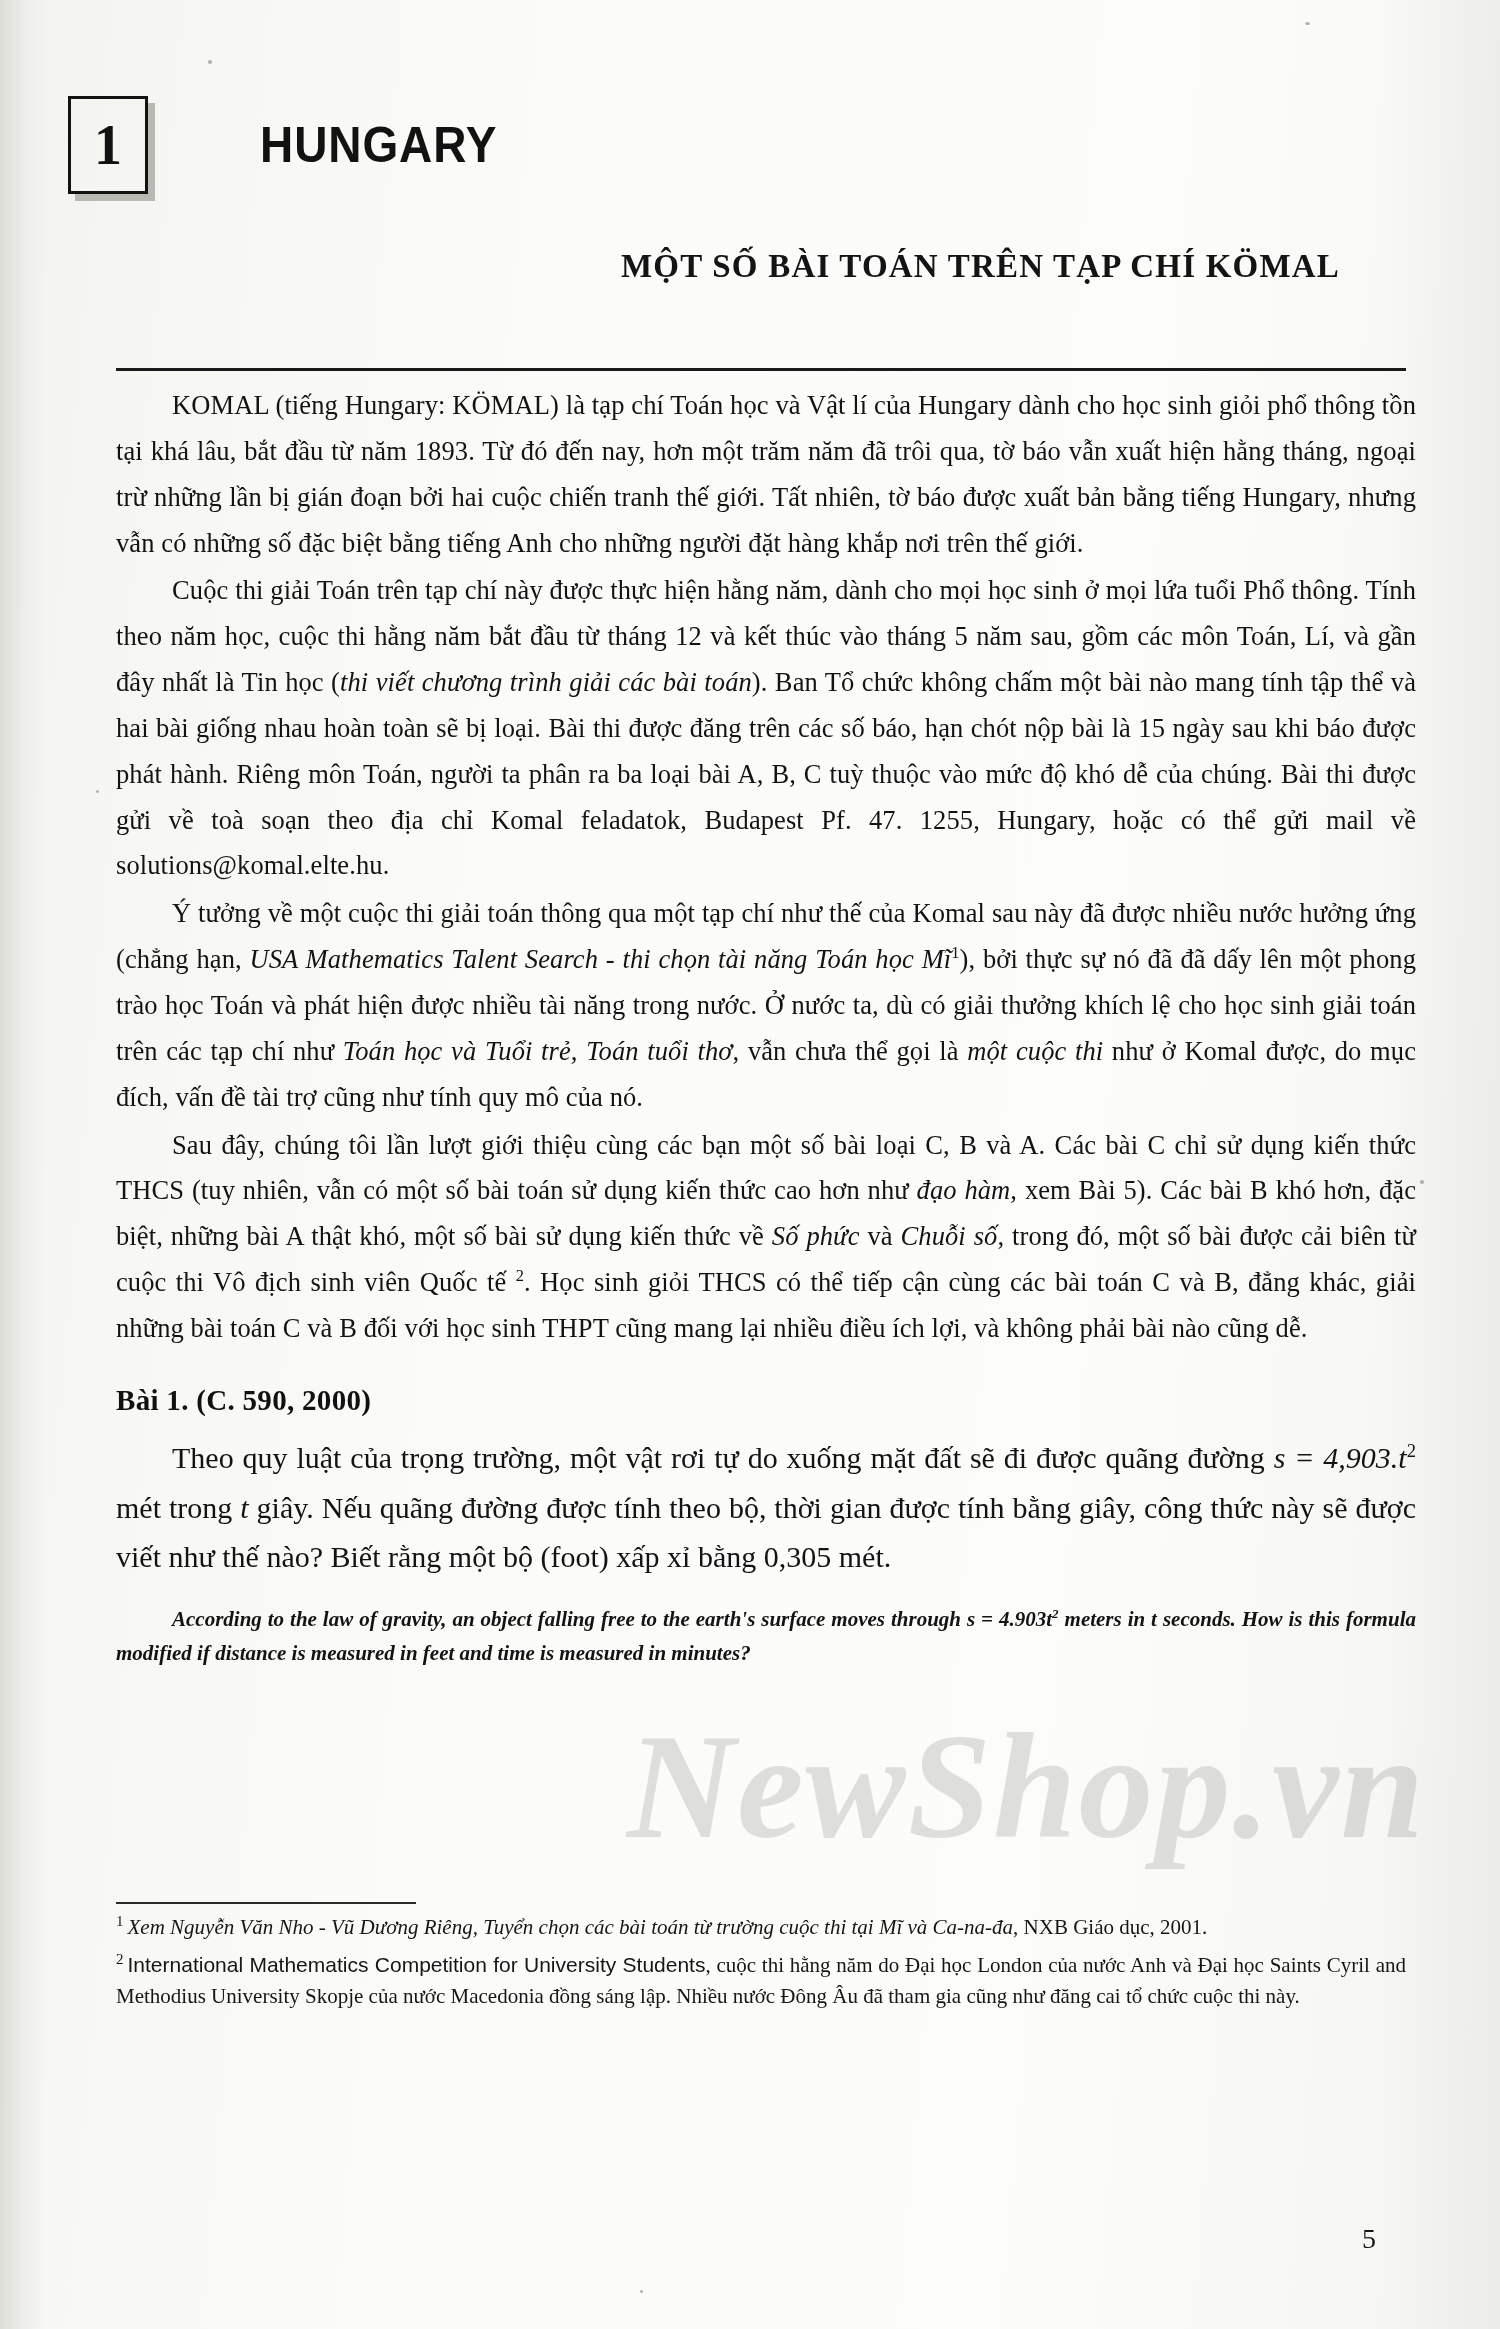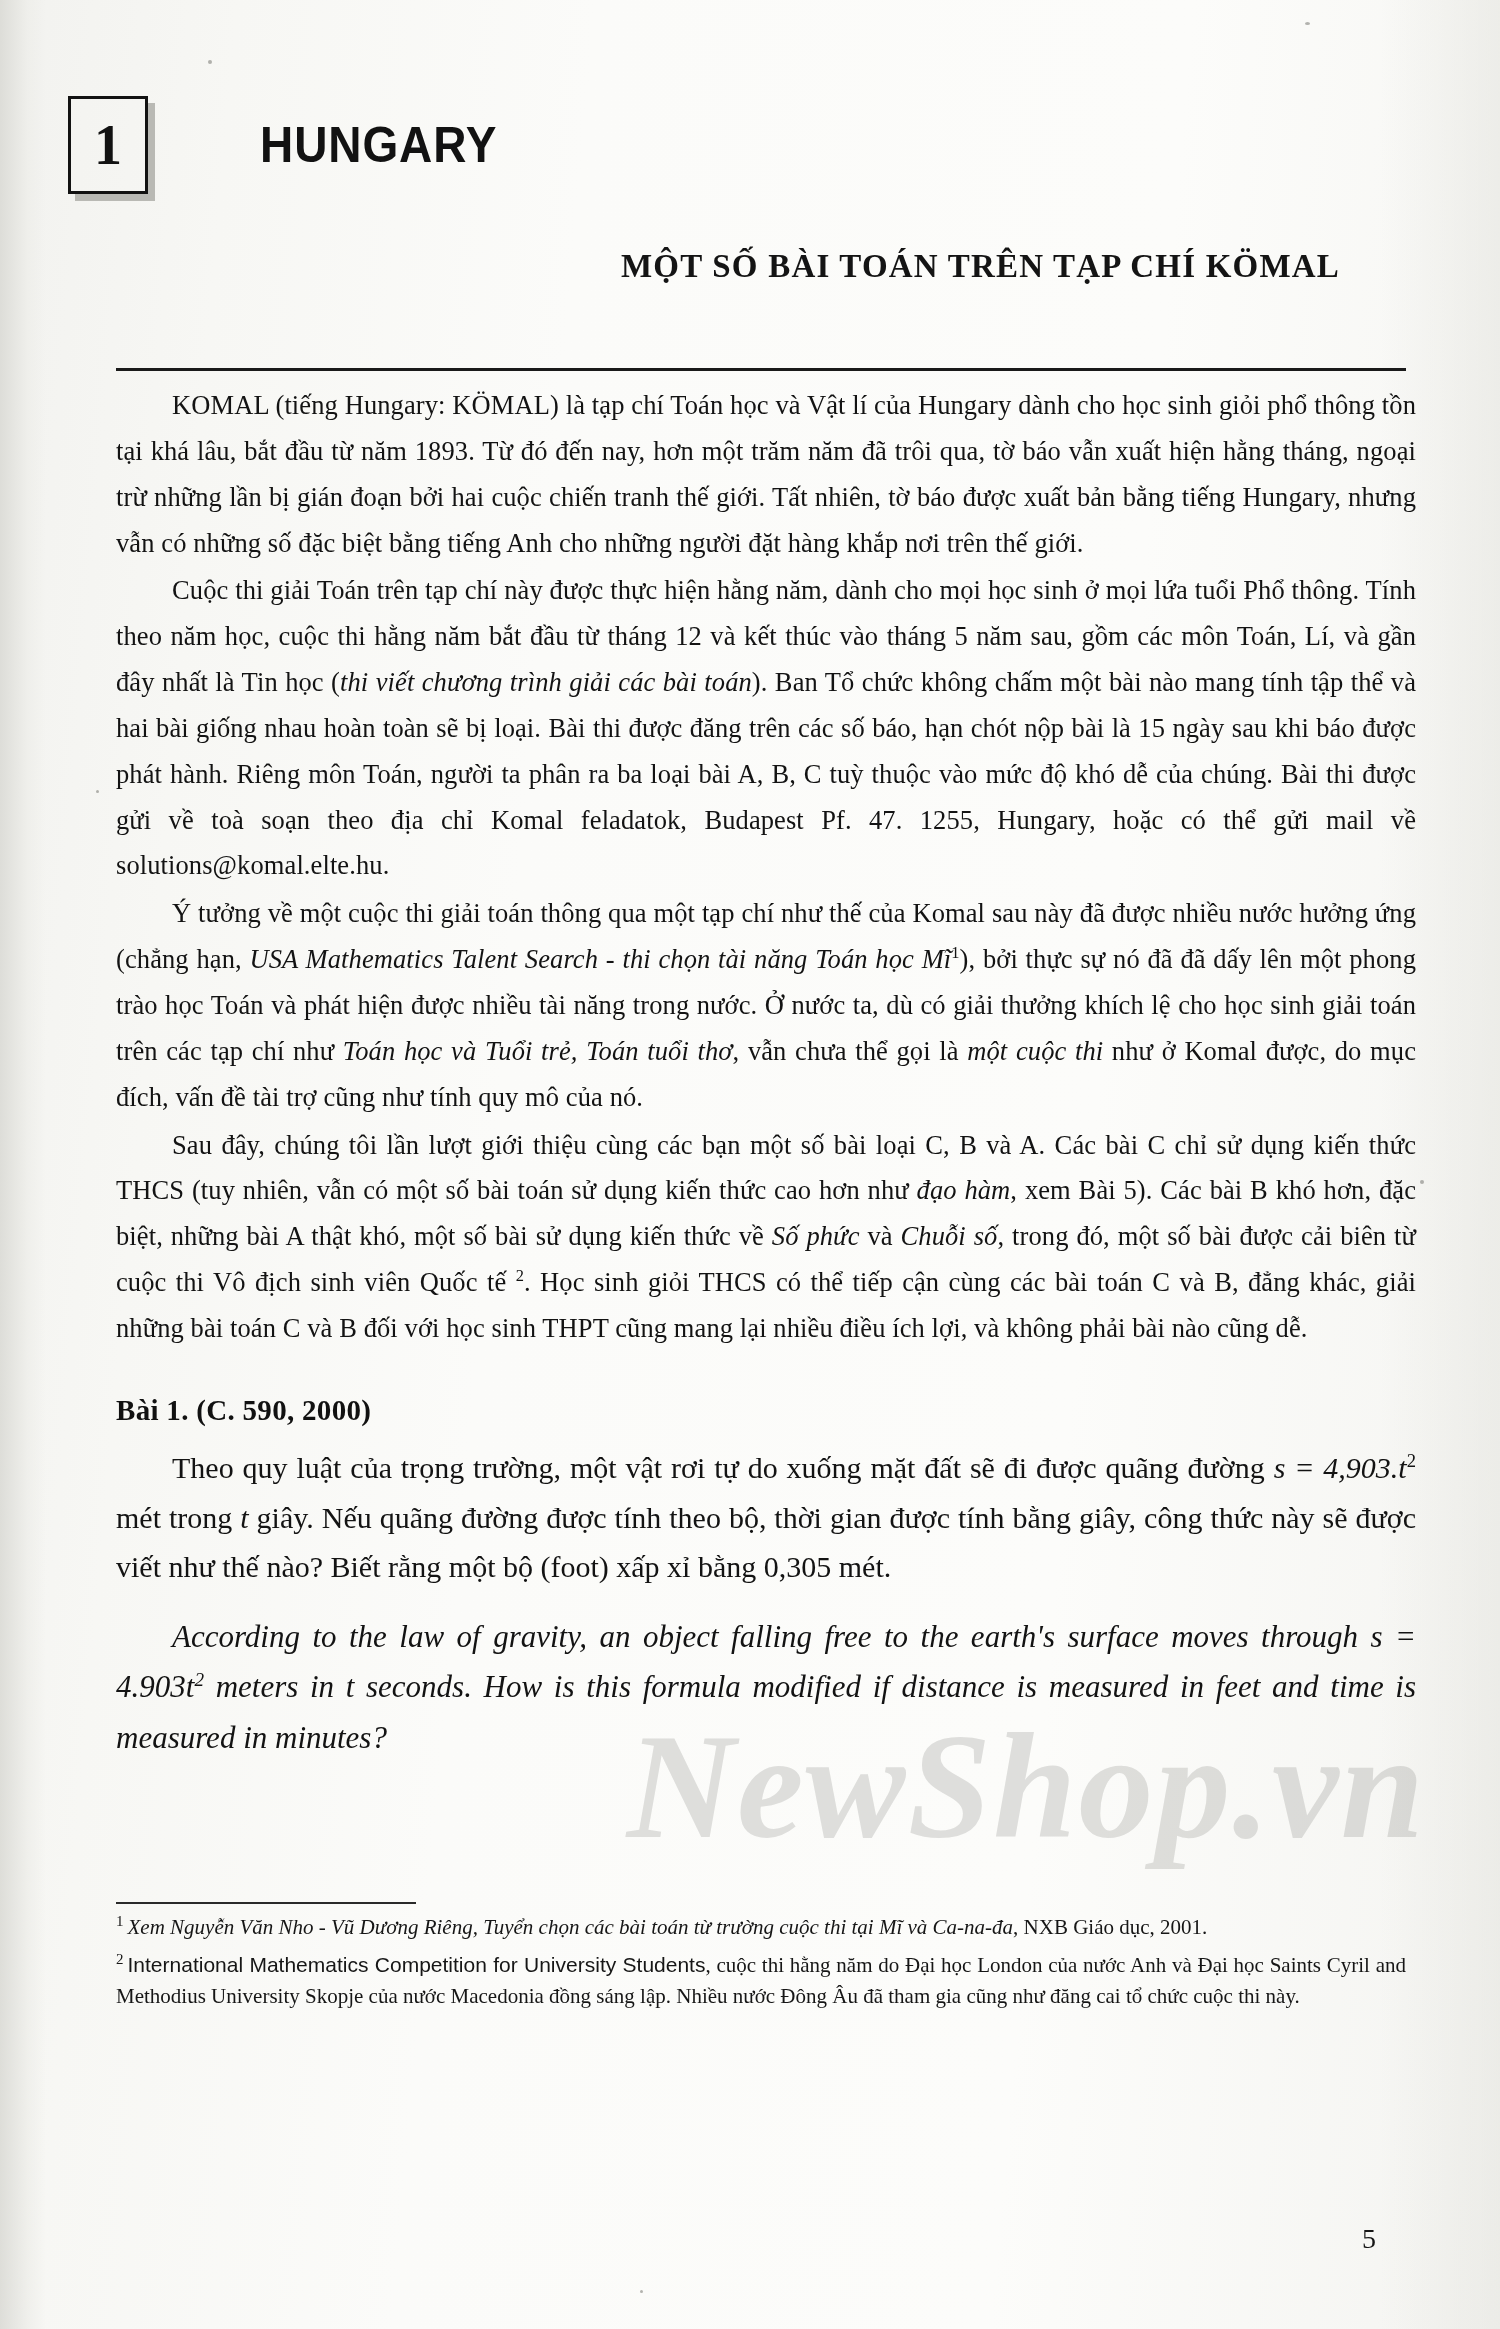--- a/index.html
+++ b/index.html
@@ -116,42 +116,43 @@
     text-align: justify;
     text-indent: 56px;
     color: #131313;
     letter-spacing: .1px;
   }
   .it { font-style: italic; }
   sup { font-size: .62em; vertical-align: super; }
 
   
   .bai-head {
-    margin-top: 42px;
+    margin-top: 32px;
     font-size: 29px;
     font-weight: 700;
     letter-spacing: .3px;
     color: #111;
   }
   p.bai-vn {
     margin: 16px 0 0 0;
     font-size: 30px;
     line-height: 1.66;
     text-align: justify;
     text-indent: 56px;
     color: #131313;
   }
   p.bai-en {
     margin: 20px 0 0 0;
-    font-size: 31px;
+    font-size: 21px;
     line-height: 1.62;
     font-style: italic;
     text-align: justify;
     text-indent: 56px;
     color: #131313;
+    font-weight: bold;
   }
 
   
   .fn-rule {
     position: absolute;
     left: 56px;
     top: 1902px;
     width: 300px;
     height: 2px;
     background: #2a2a2a;

